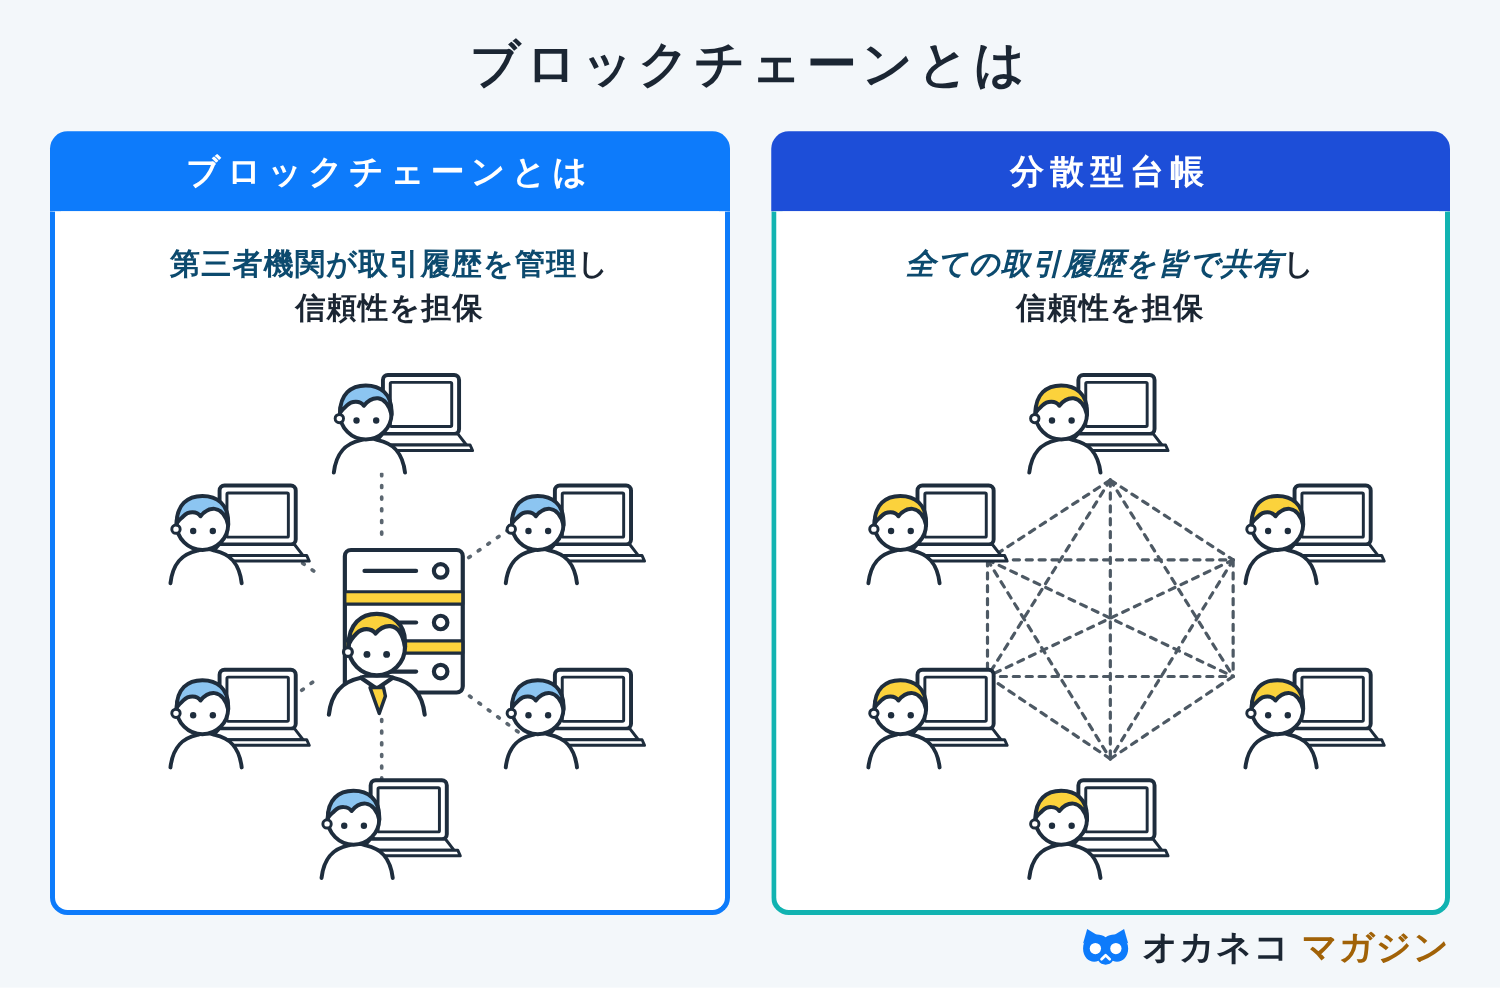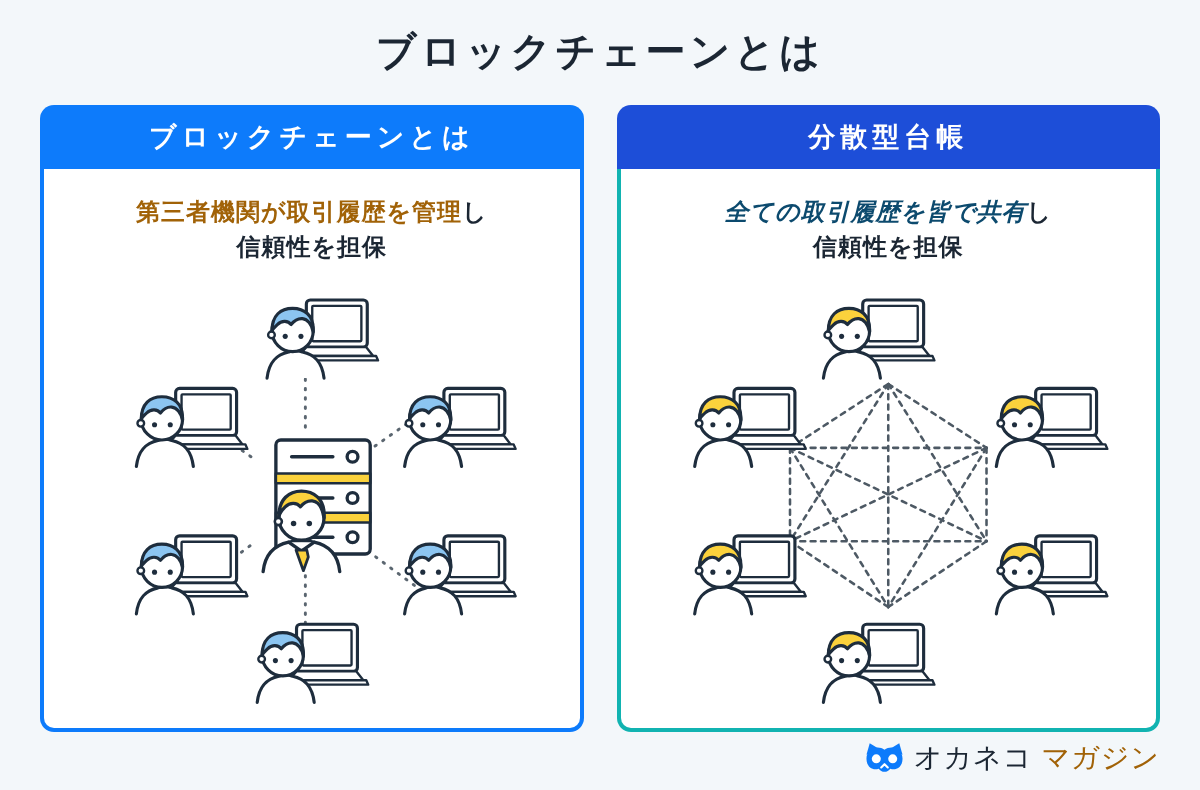--- a/index.html
+++ b/index.html
@@ -13,21 +13,21 @@
   .panel-header { height:64px; flex:0 0 64px; border-radius:14px 14px 0 0;
                   display:flex; align-items:center; justify-content:center;
                   color:#fff; font-size:27px; font-weight:800; letter-spacing:5px; }
   .panel-body { flex:1; background:#fff; border:4px solid #ccc; border-top:none;
                 border-radius:0 0 14px 14px; display:flex; flex-direction:column; overflow:hidden; }
   .subtitle { margin-top:25px; text-align:center; font-size:24px; font-weight:800;
               color:#1b2633; line-height:35px; letter-spacing:1px; }
   .diagram { flex:1; margin-top:2px; }
   .diagram svg { display:block; width:100%; height:100%; }
   .brand { position:absolute; right:40px; bottom:13px; display:flex; align-items:center;
-           gap:9px; font-size:28px; font-weight:400; letter-spacing:1px;justify-content:space-between; }
+           gap:9px; font-size:28px; font-weight:700; letter-spacing:1px;justify-content:space-between; }
   .brand .dark { color:#1b2633; }
   .brand .blue { color:#0d7bfb; }
   .hidden-defs { position:absolute; width:0; height:0; overflow:hidden; }
 </style>
 </head>
 <body>
 
 <svg class="hidden-defs" aria-hidden="true">
   <defs>
     <g id="sym-person" stroke="#1e2d3d" stroke-width="3.2" stroke-linecap="round" stroke-linejoin="round">
@@ -66,21 +66,21 @@
 
 <div class="page">
 
   <h1 class="page-title">ブロックチェーンとは</h1>
 
   <div class="panels">
 
     <section class="panel">
       <div class="panel-header" style="background: rgb(13, 123, 251);">ブロックチェーンとは</div>
       <div class="panel-body" style="border-color: rgb(13, 123, 251);">
-        <p class="subtitle"><span style="color: #a16207;">第三者機関が取引履歴を管理</span><span>し</span><br><span>信頼性を担保</span></p>
+        <p class="subtitle"><span style="color: #0c4a6e;">第三者機関が取引履歴を管理</span><span>し</span><br><span>信頼性を担保</span></p>
         <div class="diagram">
           <svg viewBox="0 0 545 440" preserveAspectRatio="xMidYMid meet">
             <g stroke="#5b6670" stroke-width="3" stroke-linecap="round" stroke-dasharray="1.5 8">
               <line x1="266" y1="100" x2="266" y2="156"></line>
               <line x1="266" y1="300" x2="266" y2="350"></line>
               <line x1="155" y1="140" x2="212" y2="180"></line>
               <line x1="377" y1="140" x2="320" y2="180"></line>
               <line x1="155" y1="310" x2="212" y2="268"></line>
               <line x1="377" y1="310" x2="320" y2="268"></line>
             </g>

